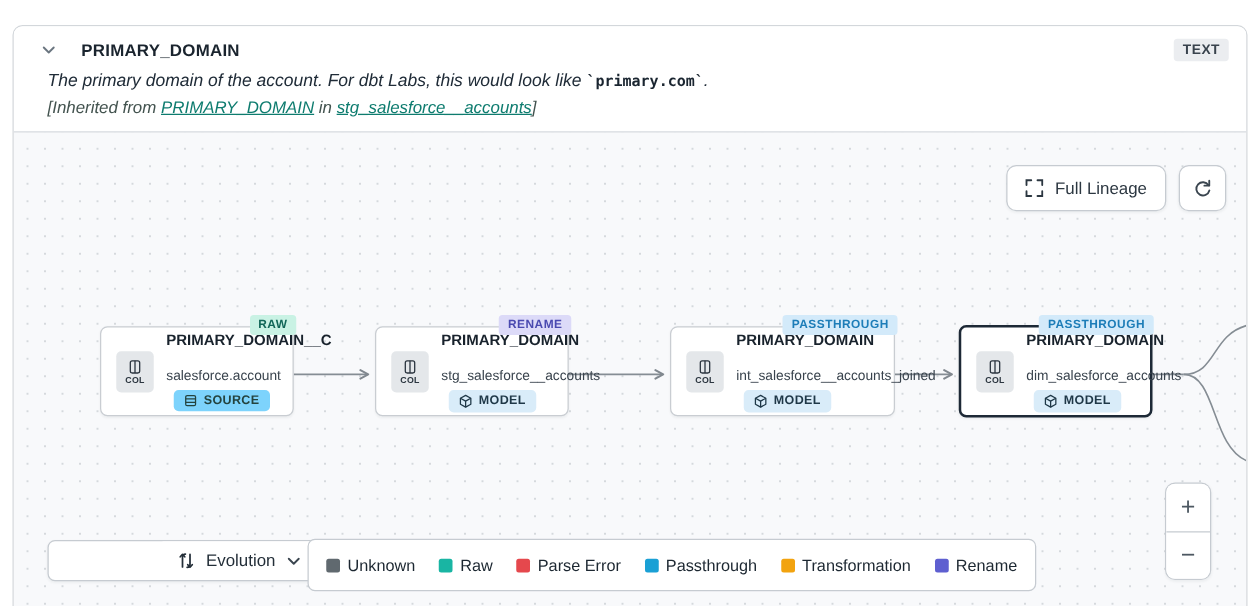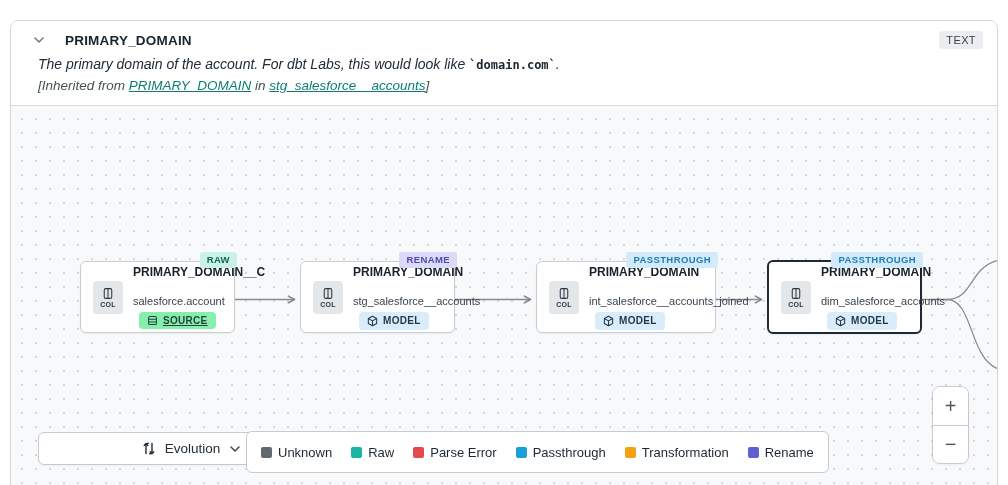--- a/index.html
+++ b/index.html
@@ -8,21 +8,21 @@
     position:absolute; left:10px; top:20px; width:988px; height:476px;
     background:#fff; border:1px solid #d3d7db; border-radius:8px; overflow:hidden;
     display:flex; flex-direction:column;justify-content:center;
   }
   
   .hdr { padding:10px 14px 10px 20px; background:#fff; }
   .hdr-row { display:flex; align-items:center; }
   .chev-btn { width:16px; height:16px; display:flex; align-items:center; justify-content:center; color:#6b7680; cursor:pointer; margin-right:18px; }
   .hdr-title { font-size:13.5px; font-weight:bold; color:#1a242e; letter-spacing:.2px; }
   .hdr-spacer { flex:1; }
-  .type-badge { background:#ebedf0; color:#39434d; font-size:11px; font-weight:400; padding:3px 7px; border-radius:3px; letter-spacing:.4px; }
+  .type-badge { background:#ebedf0; color:#39434d; font-size:11px; font-weight:700; padding:3px 7px; border-radius:3px; letter-spacing:.4px; }
   .desc { margin:7px 0 4px 7px; font-style:italic; font-size:14px; color:#202c38; }
   .desc code { font-family:"DejaVu Sans Mono",monospace; font-style:normal; font-weight:bold; font-size:12px; color:#1a2530; }
   .inherited { margin:6px 0 2px 7px; font-style:italic; font-size:13.5px; color:#43534f; }
   .inherited a { color:#0e7c6f; text-decoration:underline; cursor:pointer; }
   
   .canvas {
     position:relative; flex:1; border-top:1px solid #d8dcdf;
     background-color:#f8f9fb;
     background-image:radial-gradient(circle, #d5d9dd 1px, rgba(0,0,0,0) 1.2px);
     background-size:14px 14px; background-position:4px 6px;
@@ -107,21 +107,21 @@
       <span class="chev-btn">
         <svg class="ic" width="12" height="8" viewBox="0 0 12 8">
             <polyline points="2,2 6,6 10,2" fill="none" stroke="#6b7680" stroke-width="1.5" stroke-linecap="round" stroke-linejoin="round"></polyline>
           </svg>
       </span>
       <span class="hdr-title">PRIMARY_DOMAIN</span>
       <span class="hdr-spacer"></span>
       <span class="type-badge">TEXT</span>
     </div>
     <div class="desc">
-      <span>The primary domain of the account. For dbt Labs, this would look like </span><code>`domain.com`</code><span>.</span>
+      <span>The primary domain of the account. For dbt Labs, this would look like </span><code>`primary.com`</code><span>.</span>
     </div>
     <div class="inherited">
       <span>[Inherited from </span><a>PRIMARY_DOMAIN</a><span> in </span><a>stg_salesforce__accounts</a><span>]</span>
     </div>
   </div>
 
   <div class="canvas">
 
     <svg class="edges" viewBox="0 0 986 384">
       <defs>
@@ -132,36 +132,55 @@
       <g stroke="#858d94" stroke-width="1.3" fill="none">
         <path d="M224,191 L283,191" marker-end="url(#arrow)"></path>
         <path d="M444,191 L519,191" marker-end="url(#arrow)"></path>
         <path d="M705,191 L750,191" marker-end="url(#arrow)"></path>
         <path d="M911,191 L936,191"></path>
         <path d="M936,191 C962,191 958,160 986,152"></path>
         <path d="M936,191 C962,191 958,248 986,260"></path>
       </g>
     </svg>
 
+    <div class="toolbar">
+      <div class="btn">
+        <svg class="ic" width="15" height="15" viewBox="0 0 15 15">
+          <g fill="none" stroke="#2c3741" stroke-width="1.5" stroke-linecap="round">
+            <path d="M1.2,5 V1.2 H5"></path>
+              <path d="M10,1.2 H13.8 V5"></path>
+              <path d="M13.8,10 V13.8 H10"></path>
+              <path d="M5,13.8 H1.2 V10"></path>
+          </g>
+        </svg>
+        <span>Full Lineage</span>
+      </div>
+      <div class="btn icon-only">
+        <svg class="ic" width="16" height="16" viewBox="0 0 16 16">
+          <path d="M12.8,5.2 A5.3,5.3 0 1 0 13.5,9.4" fill="none" stroke="#3a454f" stroke-width="1.5" stroke-linecap="round"></path>
+          <path d="M13.4,1.6 V5.5 H9.5" fill="none" stroke="#3a454f" stroke-width="1.5" stroke-linecap="round" stroke-linejoin="round"></path>
+        </svg>
+      </div>
+    </div>
 
     <div class="node" style="left:69px; top:155px; width:155px; height:72px;">
       <span class="node-tag" style="background: rgb(201, 242, 228); color: rgb(17, 103, 88);">RAW</span>
       <span class="col-chip">
         <svg class="ic" width="12" height="13" viewBox="0 0 16 17">
             <g fill="none" stroke="#2c3640" stroke-width="1.4">
               <rect x="3" y="2" width="10" height="13" rx="2"></rect>
               <line x1="8" y1="2" x2="8" y2="15"></line>
             </g>
           </svg>
         <span class="lbl">COL</span>
       </span>
       <span class="node-body">
         <span class="node-title">PRIMARY_DOMAIN__C</span>
         <span class="node-sub">salesforce.account</span>
-        <span class="res-badge" style="background: #86efac; color: rgb(36, 67, 62); text-decoration: underline;">
+        <span class="res-badge" style="background: #7dd3fc; color: rgb(36, 67, 62);">
           <svg class="ic" width="11" height="11" viewBox="0 0 14 14">
               <g fill="none" stroke="#24433e" stroke-width="1.3">
                 <rect x="2" y="1.8" width="10" height="10.4" rx="1.5"></rect>
                 <line x1="2" y1="5.3" x2="12" y2="5.3"></line>
                 <line x1="2" y1="8.8" x2="12" y2="8.8"></line>
               </g>
             </svg>
           <span>SOURCE</span>
         </span>
       </span>

